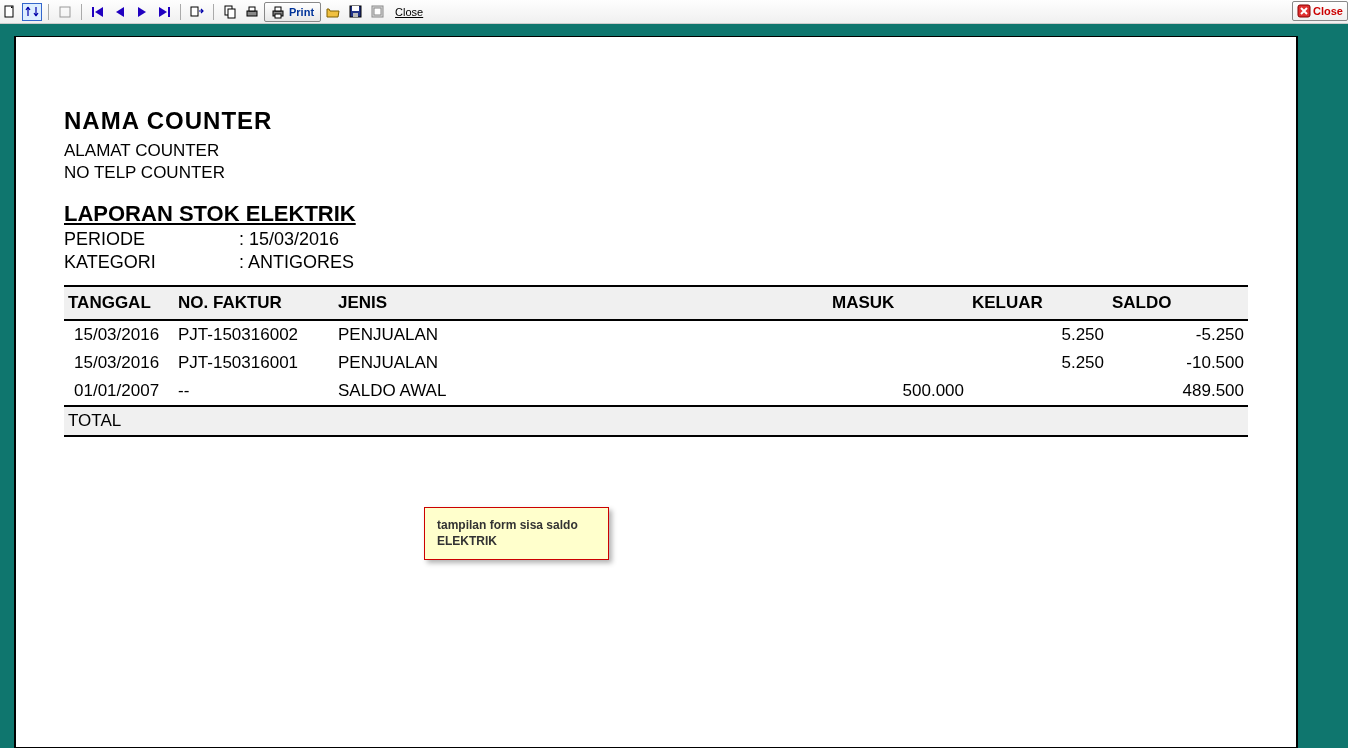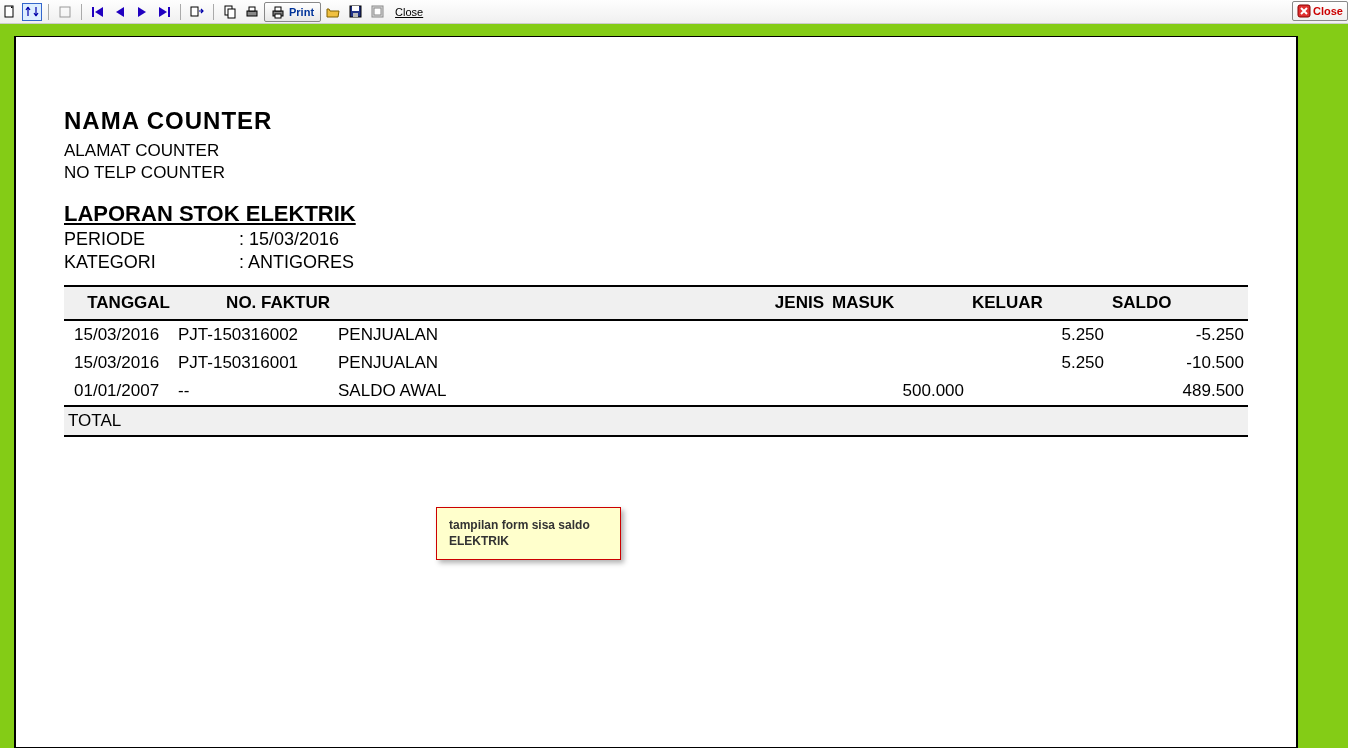--- a/index.html
+++ b/index.html
@@ -70,21 +70,21 @@
     border: 1px solid #888;
     border-radius: 2px;
     cursor: pointer;
     font-size: 11px;
     font-weight: bold;
     color: #cc0000;
   }
   .viewer {
     width: 100%;
     height: 724px;
-    background: #84cc16;
+    background: #0f766e;
     padding: 12px 0 0 14px;
     overflow: hidden;
   }
   .page {
     width: 1284px;
     height: 712px;
     background: #fff;
     border: 1px solid #000;
     border-right-width: 2px;
     border-left-width: 2px;
@@ -114,21 +114,21 @@
   }
   .rpt-meta .label { display: inline-block; width: 170px; }
   table.rpt {
     width: 100%;
     border-collapse: collapse;
     margin-top: 12px;
     font-size: 17px;
   }
   table.rpt thead th {
     font-weight: bold;
-    text-align: right;
+    text-align: left;
     padding: 6px 4px;
     border-top: 2px solid #000;
     border-bottom: 2px solid #000;
     background: #f0f0f0;
   }
   table.rpt thead th.num { text-align: left; }
   table.rpt td {
     padding: 4px 4px;
     vertical-align: top;
   }
@@ -141,21 +141,21 @@
   .data-row td:first-child { padding-left: 10px; }
   .total-row td {
     border-top: 2px solid #000;
     border-bottom: 2px solid #000;
     background: #f0f0f0;
     font-weight: normal;
     padding: 6px 4px;
   }
   .annotation {
     position: absolute;
-    left: 420px;
+    left: 408px;
     top: 470px;
     width: 185px;
     background: #ffffcc;
     border: 1px solid #cc0000;
     box-shadow: 3px 3px 5px rgba(0,0,0,0.3);
     padding: 10px 12px;
     font-size: 12px;
     font-weight: bold;
     color: #333;
     line-height: 1.3;

